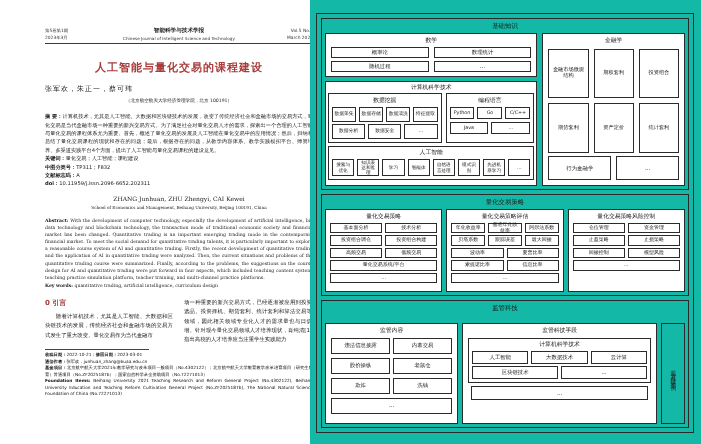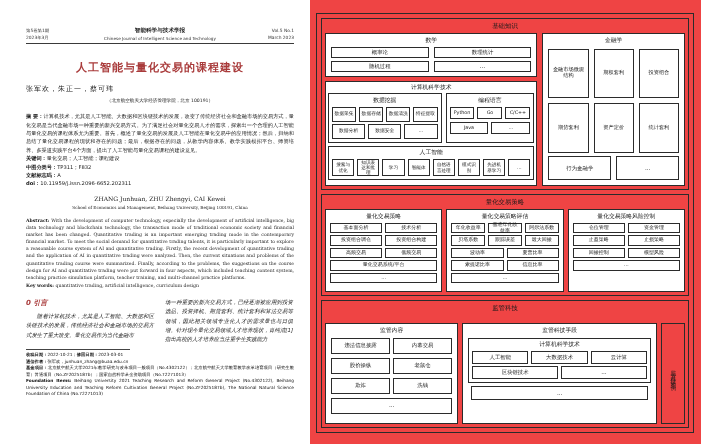--- a/index.html
+++ b/index.html
@@ -2,49 +2,49 @@
 <html style="--accent: #a93b3b;"><head>
 <meta charset="utf-8">
 <style>
   :root { --accent:#a93b3b; --line:#2b2b2b; }
   * { box-sizing:border-box; margin:0; padding:0; }
   html,body { width:701px; height:444px; }
   body { background:#fbfbfa; font-family:"DejaVu Sans",sans-serif; color:#1a1a1a; position:relative; overflow:hidden; }
 
   
   .page-left { position:absolute; left:0; top:0; width:310px; height:444px; background:#fff; }
-  .pl-inner { position:absolute; left:26px; top:27px; width:268px; }
+  .pl-inner { position:absolute; left:45px; top:27px; width:268px; }
   .jhead { display:flex; justify-content:space-between; align-items:flex-end; border-bottom:1.4px solid #3a3a3a; padding-bottom:2px; }
   .jhead .h-side { font-size:4.4px; line-height:1.6; color:#333; width:52px; }
   .jhead .h-right { text-align:right; }
   .jhead .h-center { text-align:center; flex:1; }
   .jname-cn { font-size:5.6px; font-weight:bold; color:#222; }
   .jname-en { font-size:4.2px; color:#333; margin-top:1px; }
   .title-cn { margin-top:16px; text-align:center; color:var(--accent); font-weight:bold; font-size:11px; letter-spacing:1px; }
   .authors { margin-top:9px; text-align:left; font-size:7px; letter-spacing:1px; }
   .affil { margin-top:4px; text-align:center; font-size:4.6px; color:#222; }
   .absblock { margin-top:9px; font-size:5.2px; line-height:1.62; text-align:justify; }
   .lbl { font-weight:bold; }
   .metaline { font-size:5.2px; line-height:1.62; }
   .title-en { margin-top:13px; text-align:center; font-family:"DejaVu Serif",serif; font-weight:bold; font-size:10px; }
   .authors-en { margin-top:7px; text-align:center; font-family:"DejaVu Serif",serif; font-size:6px; }
   .affil-en { margin-top:3px; text-align:center; font-family:"DejaVu Serif",serif; font-size:4.2px; color:#222; }
   .absblock-en { margin-top:7px; font-family:"DejaVu Serif",serif; font-size:4.6px; line-height:1.55; text-align:justify; }
   .kw-en { margin-top:1px; }
-  .cols { margin-top:8px; display:flex; gap:11px;font-style:italic; }
+  .cols { margin-top:8px; display:flex; gap:11px; }
   .col { width:128px; font-size:5.4px; line-height:1.72; text-align:justify; }
   .sec-head { color:var(--accent); font-weight:bold; font-size:7px; margin-bottom:3px; }
   .col p { text-indent:2em; }
   .col.second { padding-top:1px; }
   .footnote { margin-top:5px; font-size:4.3px; line-height:1.5; text-align:justify; color:#111; }
   .fn-rule { width:104px; border-top:0.9px solid #444; margin-bottom:2px; }
   .fl { font-weight:bold; }
 
   
-  .page-right { position:absolute; left:310px; top:0; width:391px; height:444px; background:#ef4444; }
+  .page-right { position:absolute; left:310px; top:0; width:391px; height:444px; background:#14b8a6; }
   .fig { position:absolute; left:6px; top:13px; width:378px; height:420px; border:1.3px solid var(--line); padding:4px; display:flex; flex-direction:column; gap:4px; }
   .sec { border:1px solid var(--line); display:flex; flex-direction:column; padding:1px 3px 3px; }
   .sec-title { text-align:center; font-size:6.4px; padding:2px 0 2px; }
   .box { border:1px solid var(--line); display:flex; flex-direction:column; background:#fff; }
   .box-title { text-align:center; font-size:5.8px; padding:1.5px 0 1px; }
   .cell { border:1px solid var(--line); font-size:5.4px; line-height:1.15; display:flex; align-items:center; justify-content:center; text-align:center; padding:1px 1px; background:#fff; }
   .row { display:flex; gap:3px; padding:1px 3px; }
   .row .cell { flex:1; }
   
   .s1 { height:172px; }

